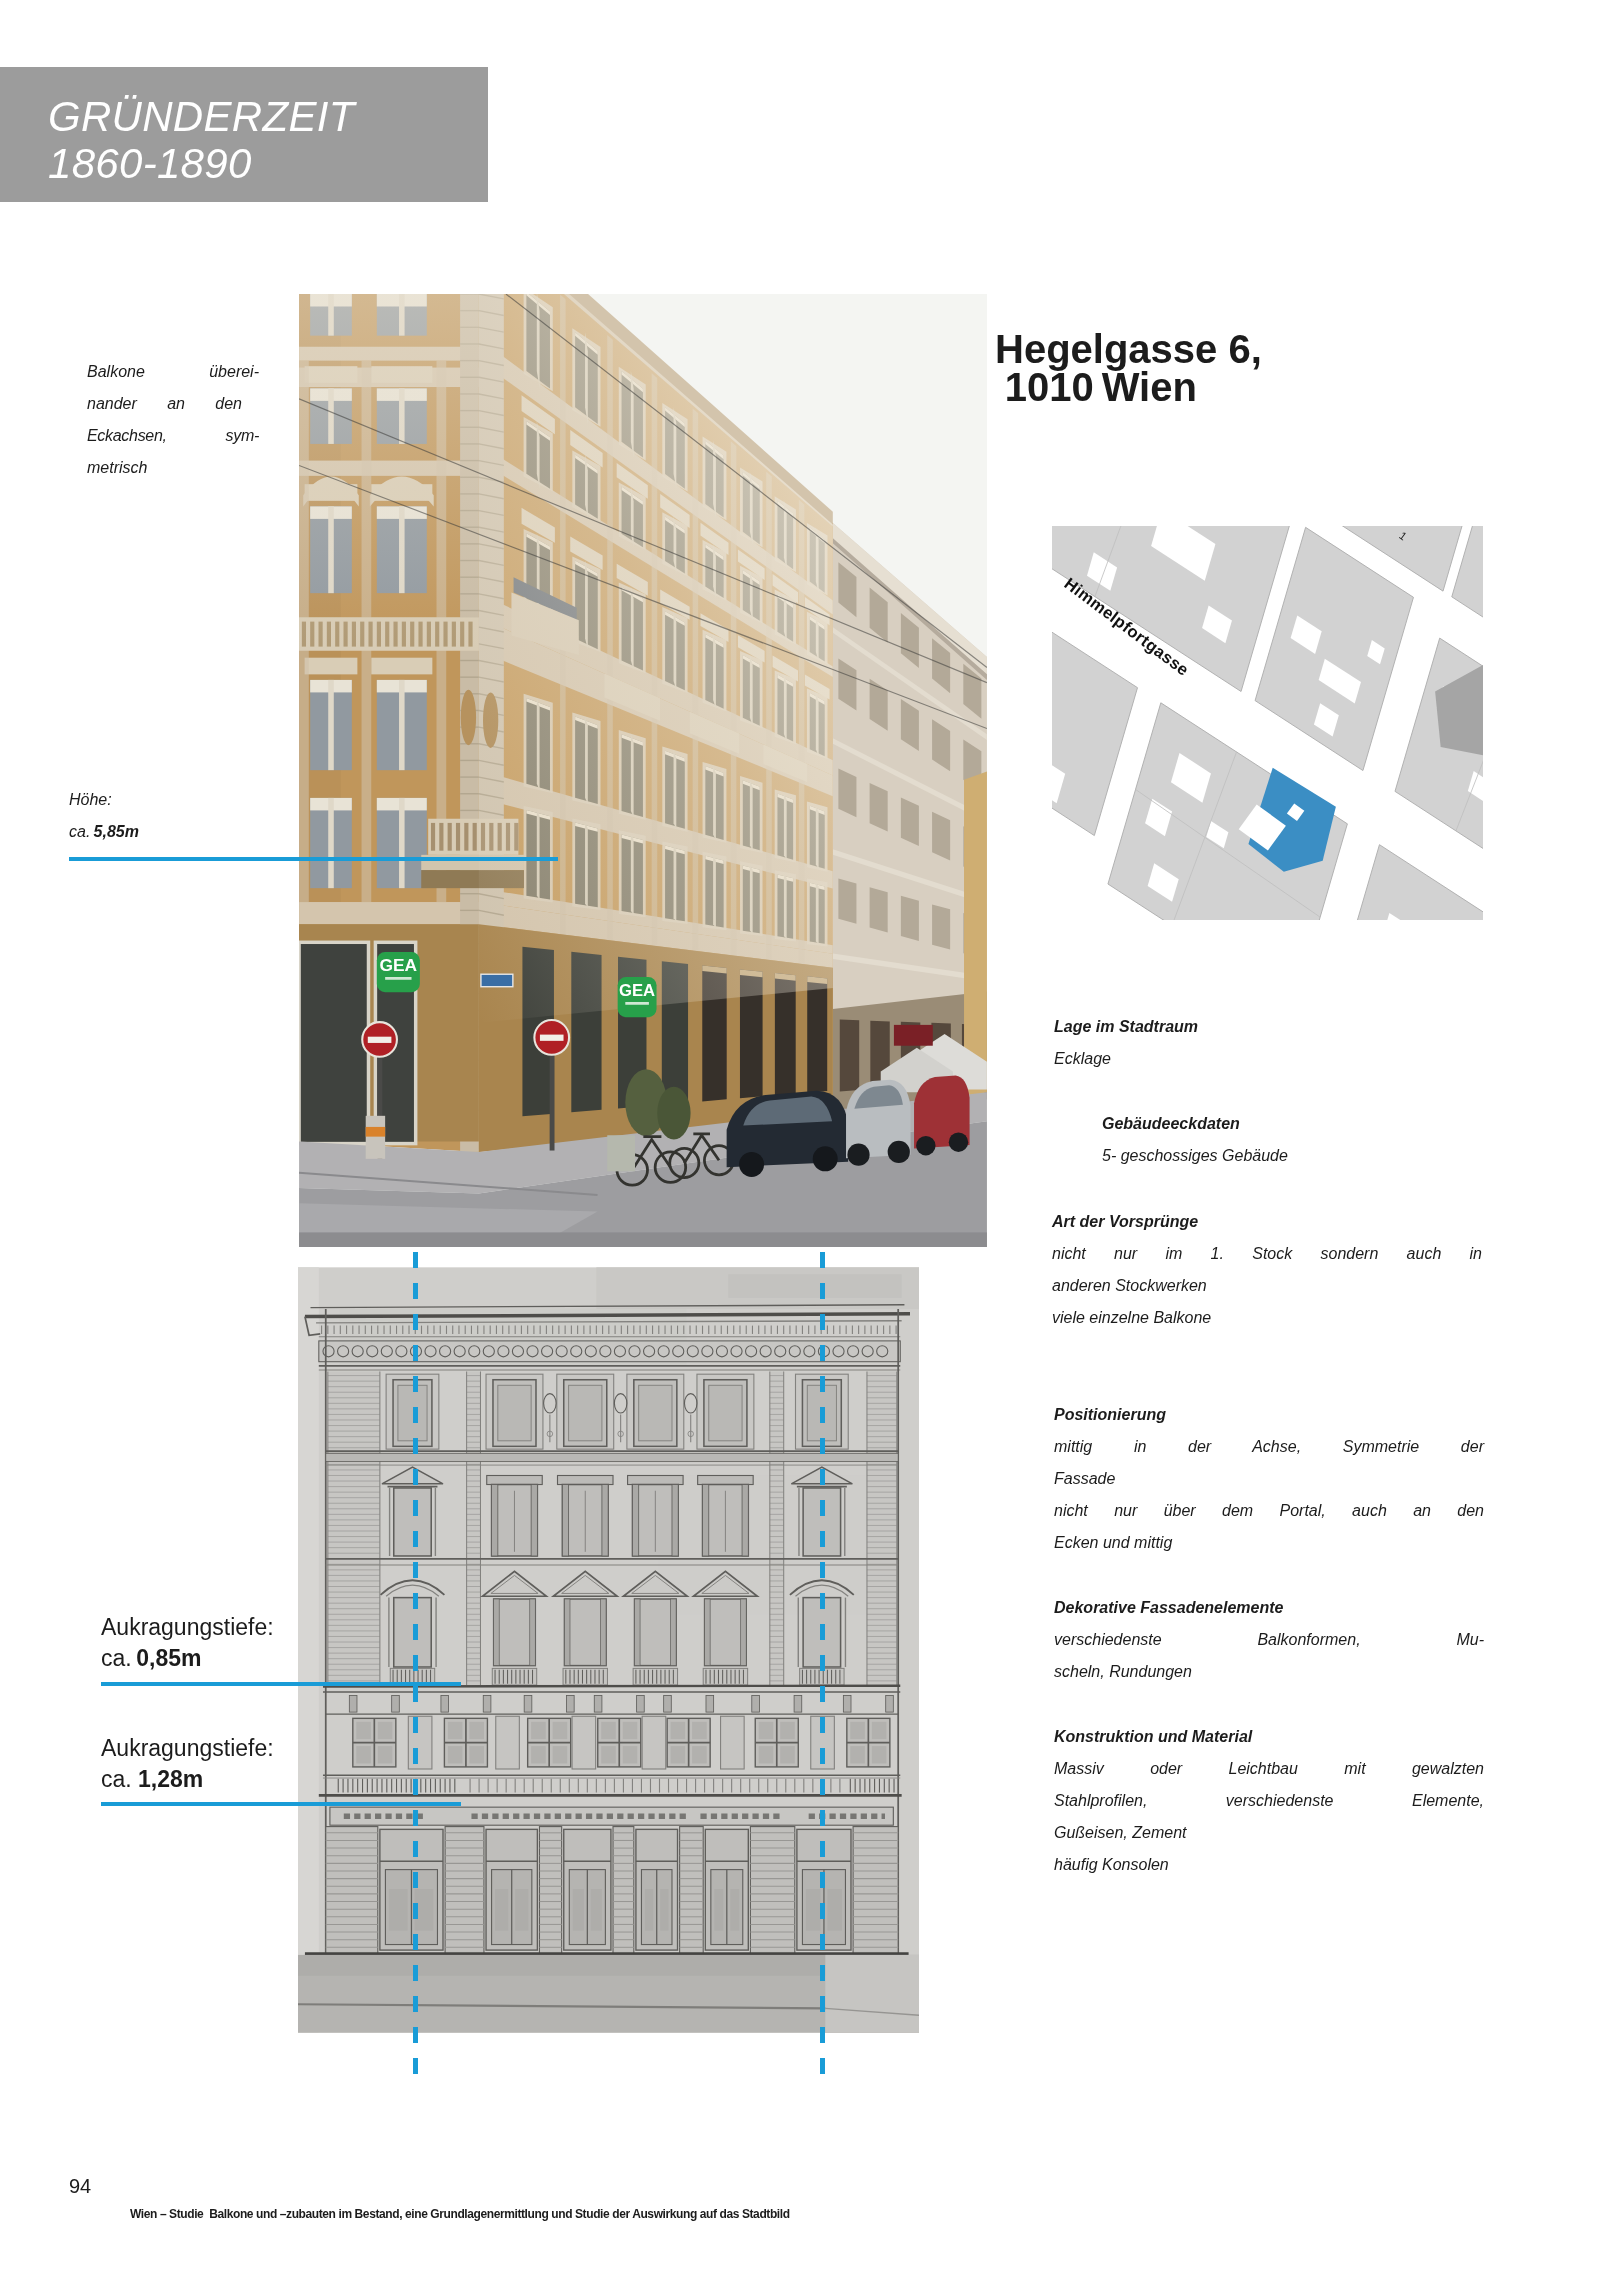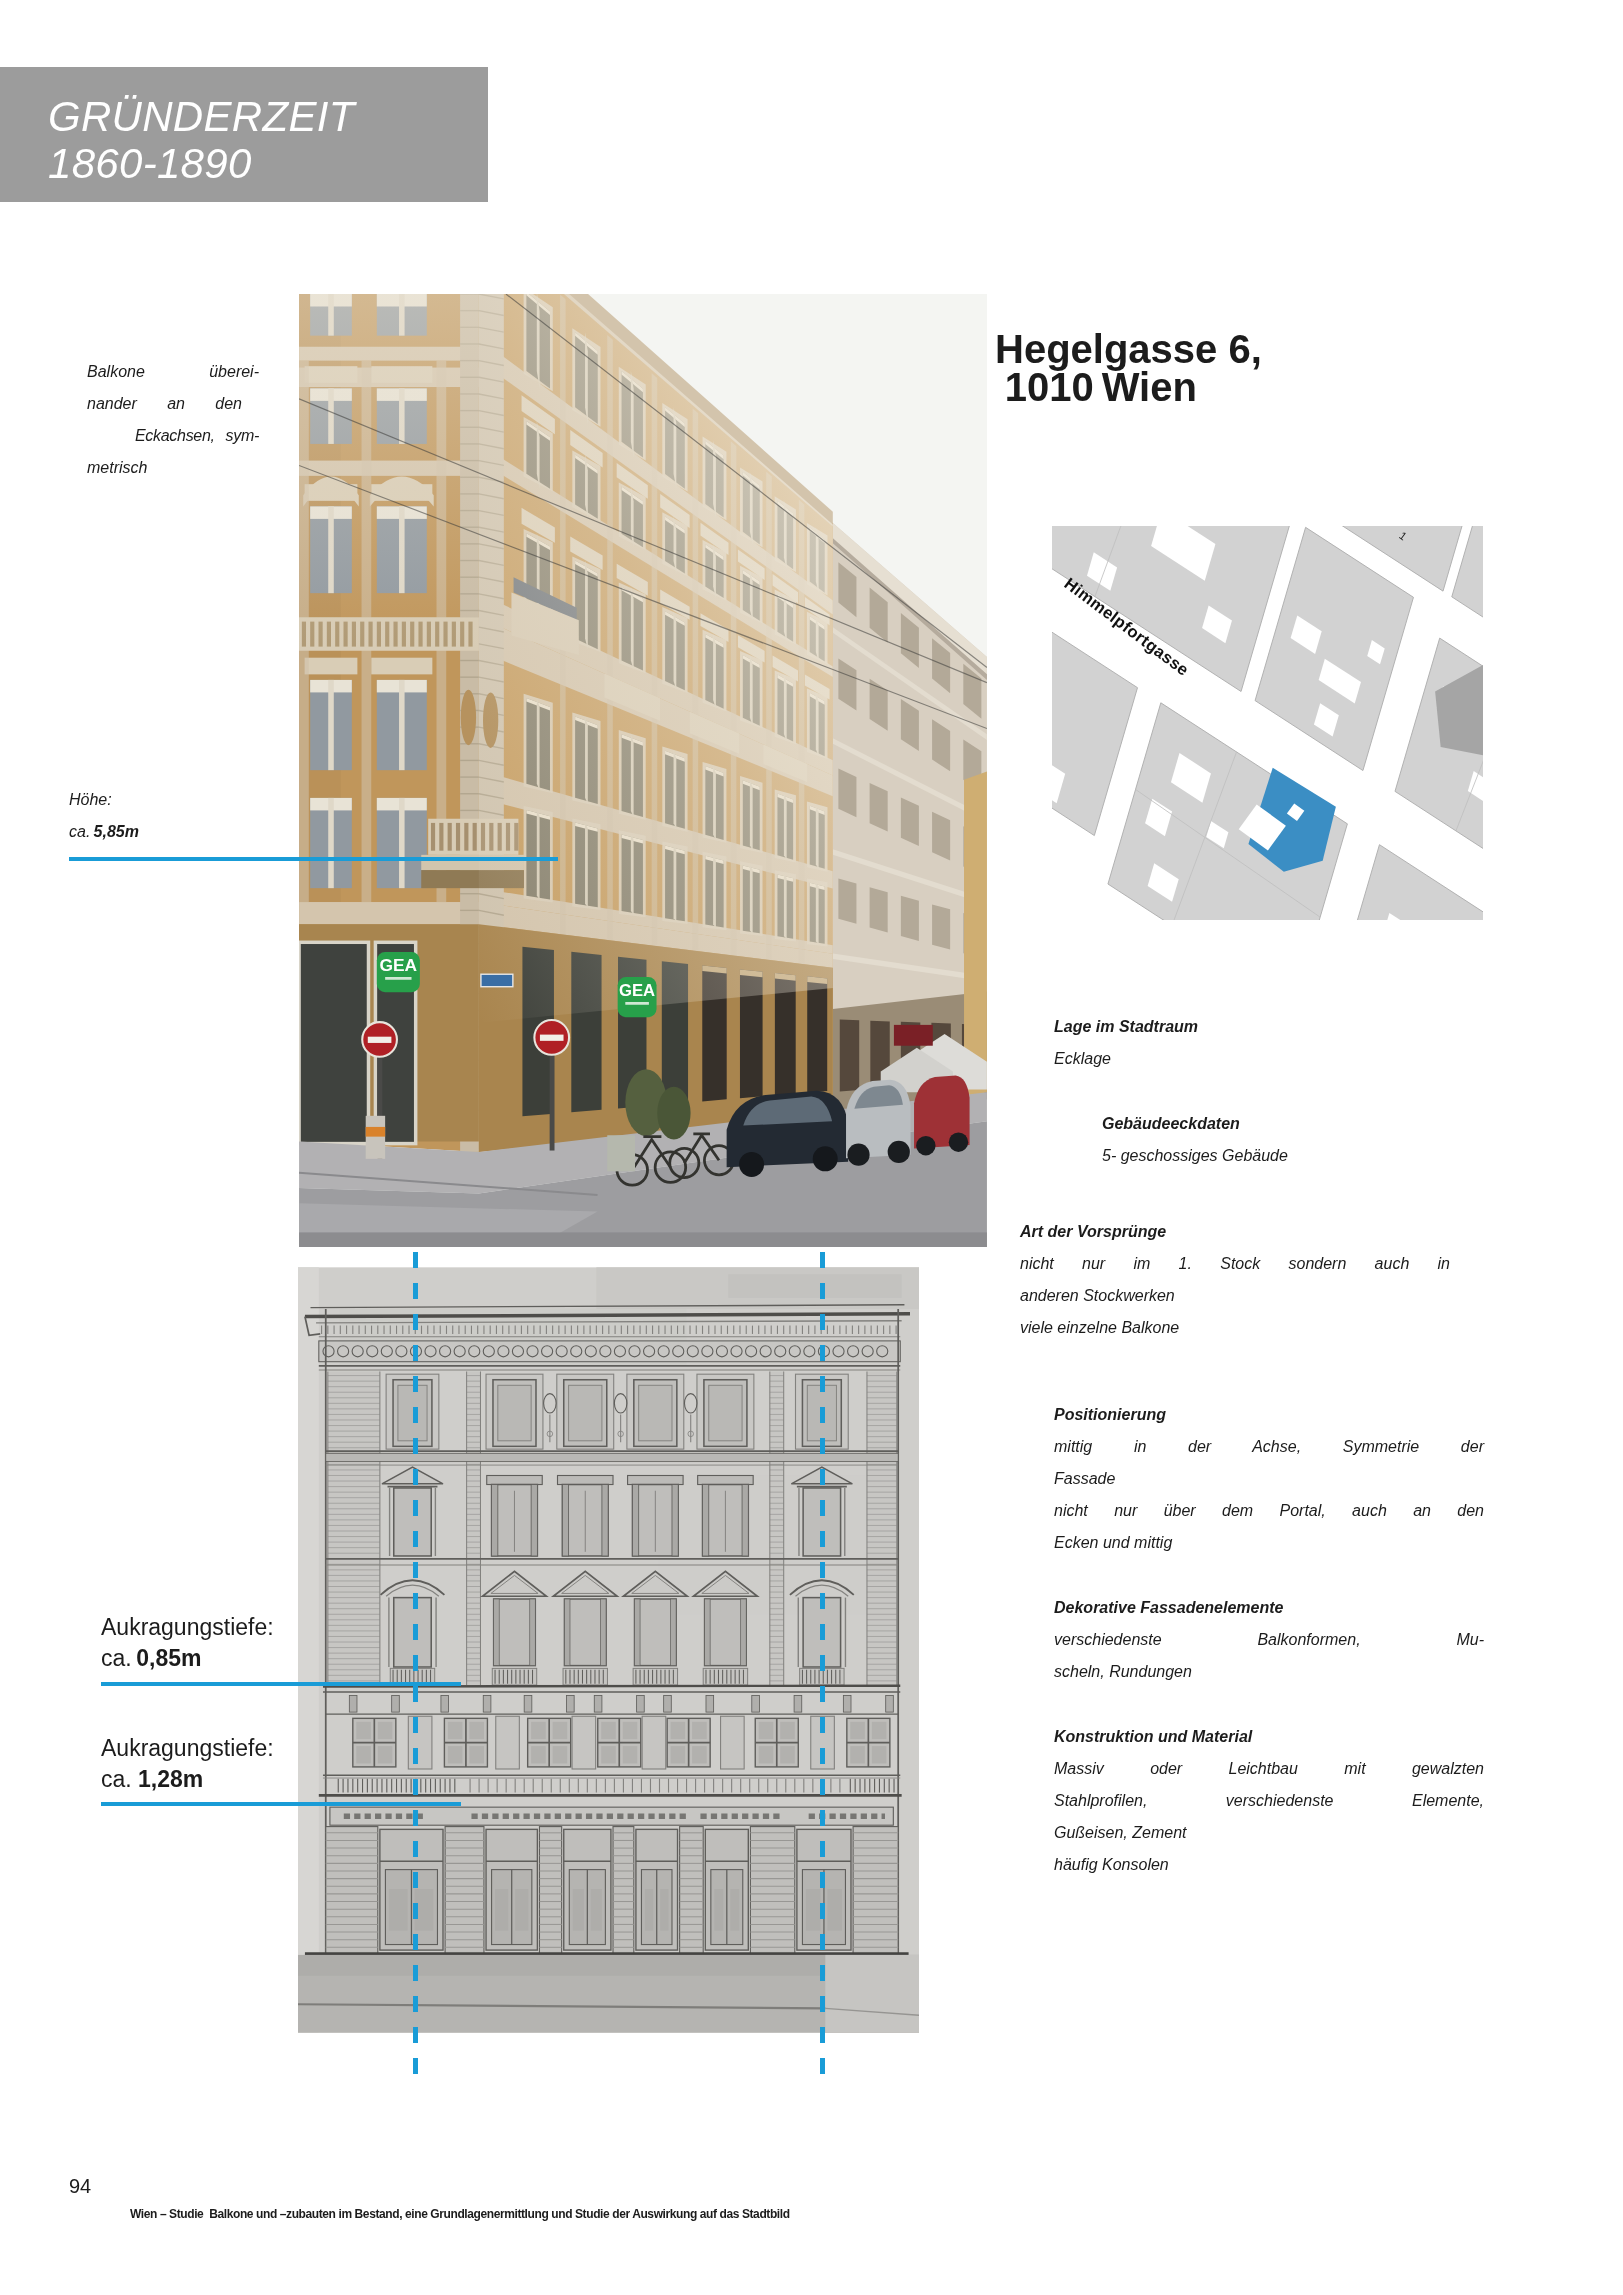--- a/index.html
+++ b/index.html
@@ -612,21 +612,21 @@
 <g stroke="#3c3c3a" stroke-width="1.7" opacity="0.55" fill="none">
 <line x1="0" y1="151" x2="991" y2="560"></line>
 <line x1="0" y1="247" x2="991" y2="626"></line>
 <line x1="298" y1="0" x2="991" y2="538"></line>
 </g>
 </svg></div>
 
 <div class="abs bt" style="left:87px;top:356px;width:172px;">
 <div class="jl">Balkone überei-</div>
 <div class="jl" style="width:155px;">nander an den</div>
-<div class="jl" style="letter-spacing:-0.3px;margin-left:48px;">Eckachsen, sym-</div>
+<div class="jl" style="letter-spacing:-0.3px;">Eckachsen, sym-</div>
 <div>metrisch</div>
 </div>
 
 <div class="abs bt" style="left:69px;top:784px;">Höhe:<br>ca. <b>5,85m</b></div>
 
 <div class="abs" style="left:69px;top:857px;width:489px;height:3.5px;background:#199cd7;"></div>
 
 <div class="abs" style="left:995px;top:330px;font-size:40px;line-height:38px;font-weight:bold;">Hegelgasse 6,<br><span style="margin-left:9.7px;">1010 Wien</span></div>
 
 <div class="abs" style="left:1052px;top:526px;width:431px;height:394px;"><svg xmlns="http://www.w3.org/2000/svg" width="431" height="394" viewBox="0 0 621 567">
@@ -718,21 +718,21 @@
 
 <g>
         <text x="499" y="16" font-family="Liberation Sans,sans-serif" font-size="16" fill="#222" transform="rotate(36 499 16)">1</text>
       </g>
 </svg></div>
 
 <div class="abs bt" style="left:1054px;top:1011px;width:430px;"><b>Lage im Stadtraum</b><br>Ecklage</div>
 
 <div class="abs bt" style="left:1102px;top:1108px;width:430px;"><b>Gebäudeeckdaten</b><br>5- geschossiges Gebäude</div>
 
-<div class="abs bt" style="left:1020px;top:1206px;width:430px;margin-top:10px;"><b>Art der Vorsprünge</b>
+<div class="abs bt" style="left:1052px;top:1206px;width:430px;"><b>Art der Vorsprünge</b>
 <div class="jl">nicht nur im 1. Stock sondern auch in</div>
 <div>anderen Stockwerken</div>
 <div>viele einzelne Balkone</div></div>
 
 <div class="abs bt" style="left:1054px;top:1399px;width:430px;"><b>Positionierung</b>
 <div class="jl">mittig in der Achse, Symmetrie der</div>
 <div>Fassade</div>
 <div class="jl">nicht nur über dem Portal, auch an den</div>
 <div>Ecken und mittig</div></div>
 

